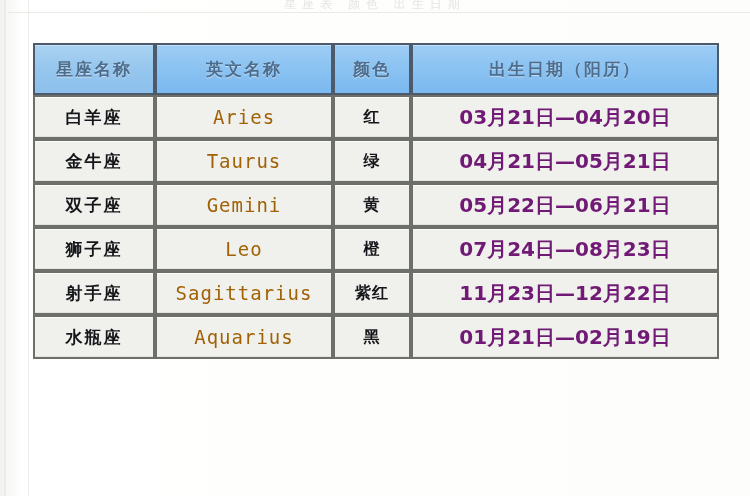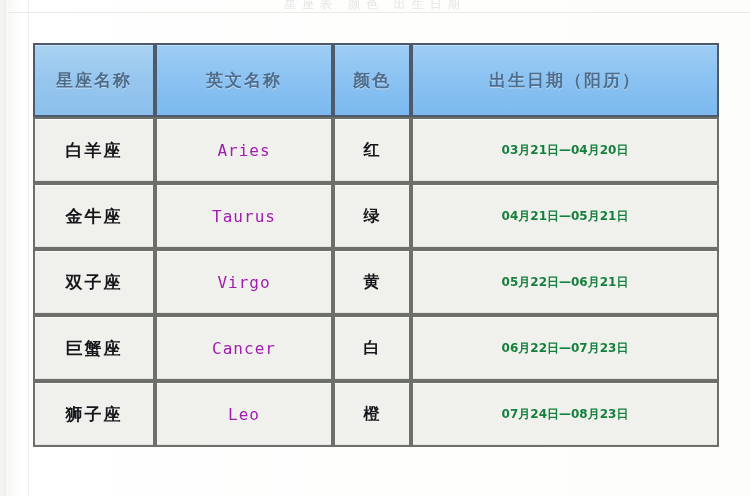--- a/index.html
+++ b/index.html
@@ -63,21 +63,21 @@
     table-layout: fixed;
   }
   table.zodiac col.c-name  { width: 122px; }
   table.zodiac col.c-en    { width: 178px; }
   table.zodiac col.c-color { width: 78px;  }
   table.zodiac col.c-date  { width: 308px; }
 
   table.zodiac th, table.zodiac td {
     border: 2px solid #6d706a;
     height: 32px;
-    padding: 15px 2px;
+    padding: 4px 2px;
     text-align: center;
     vertical-align: middle;
     background: #f0f1ec;
     box-shadow: inset 0 1px 0 #fbfbf7, inset 0 -1px 0 #e3e4df;
   }
   table.zodiac thead th {
     height: 40px;
     border-color: #4c5a6b;
     background: linear-gradient(180deg,#9ecdf4 0%, #8cc3f2 45%, #7bb9ef 100%);
     color: #4e6d8c;
@@ -94,36 +94,36 @@
   td.cn-name {
     font-family: "DejaVu Sans", "Liberation Sans", sans-serif;
     font-size: 17px;
     font-weight: bold;
     letter-spacing: 2px;
     color: #15161a;
     margin-top: 6px;
   }
   td.en-name {
     font-family: "DejaVu Sans Mono", "Liberation Mono", monospace;
-    font-size: 16px;
+    font-size: 19px;
     letter-spacing: 1px;
-    color: #a21caf;
+    color: #a16207;
   }
   td.color-cell {
     font-size: 16px;
     font-weight: bold;
     letter-spacing: 1px;
     color: #15161a;
   }
   td.date-cell {
     font-family: "DejaVu Sans", "Liberation Sans", sans-serif;
-    font-size: 12px;
+    font-size: 20px;
     font-weight: bold;
     letter-spacing: 0px;
-    color: #15803d;
+    color: #701a75;
   }
   
   #clip-fade {
     position: absolute;
     left: 0; bottom: 0; width: 750px; height: 4px;
     background: #ffffff;
   }
 </style>
 </head>
 <body>
@@ -159,33 +159,39 @@
           <td class="date-cell">03月21日—04月20日</td>
         </tr>
         <tr>
           <td class="cn-name">金牛座</td>
           <td class="en-name">Taurus</td>
           <td class="color-cell">绿</td>
           <td class="date-cell">04月21日—05月21日</td>
         </tr>
         <tr>
           <td class="cn-name">双子座</td>
-          <td class="en-name">Virgo</td>
+          <td class="en-name">Gemini</td>
           <td class="color-cell">黄</td>
           <td class="date-cell">05月22日—06月21日</td>
-        </tr>
-        <tr>
-          <td class="cn-name">巨蟹座</td>
-          <td class="en-name">Cancer</td>
-          <td class="color-cell">白</td>
-          <td class="date-cell">06月22日—07月23日</td>
         </tr>
         <tr>
           <td class="cn-name">狮子座</td>
           <td class="en-name">Leo</td>
           <td class="color-cell">橙</td>
           <td class="date-cell">07月24日—08月23日</td>
+        </tr>
+        <tr>
+          <td class="cn-name">射手座</td>
+          <td class="en-name">Sagittarius</td>
+          <td class="color-cell">紫红</td>
+          <td class="date-cell">11月23日—12月22日</td>
+        </tr>
+        <tr>
+          <td class="cn-name">水瓶座</td>
+          <td class="en-name">Aquarius</td>
+          <td class="color-cell">黑</td>
+          <td class="date-cell">01月21日—02月19日</td>
         </tr>
       </tbody>
   </table>
 
   <div id="clip-fade"></div>
 </div>
 
 </body></html>

